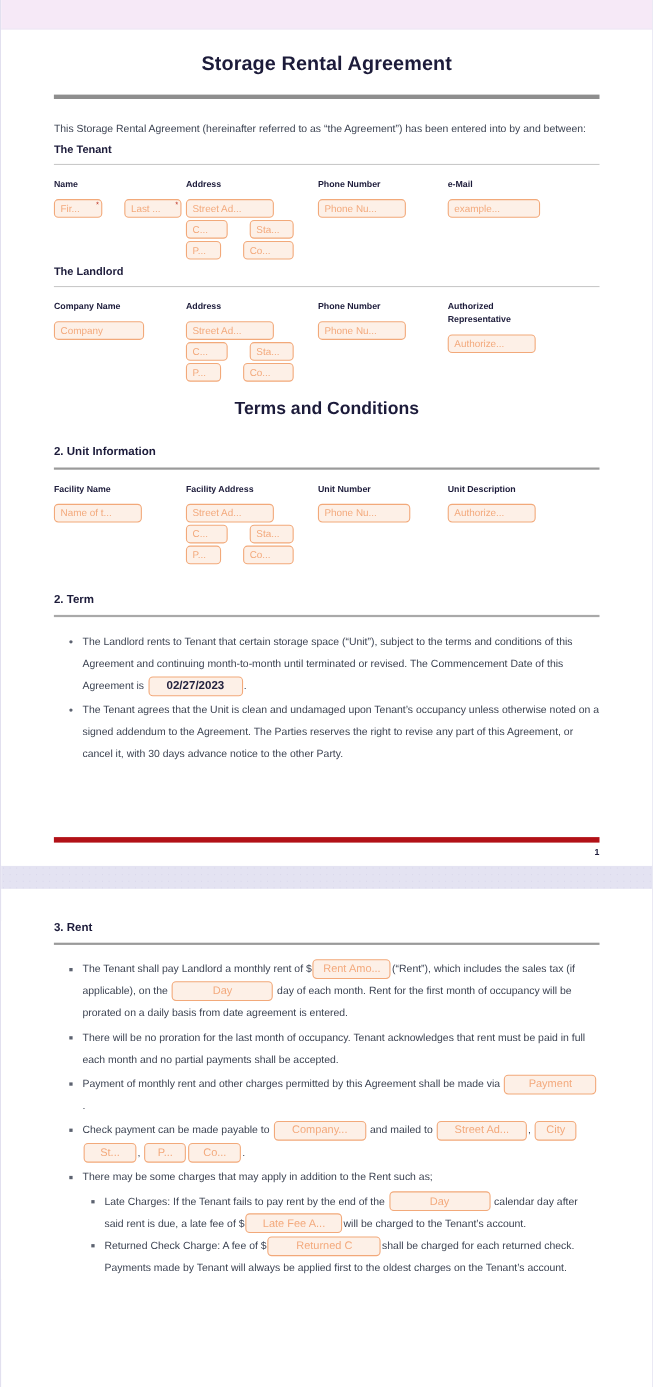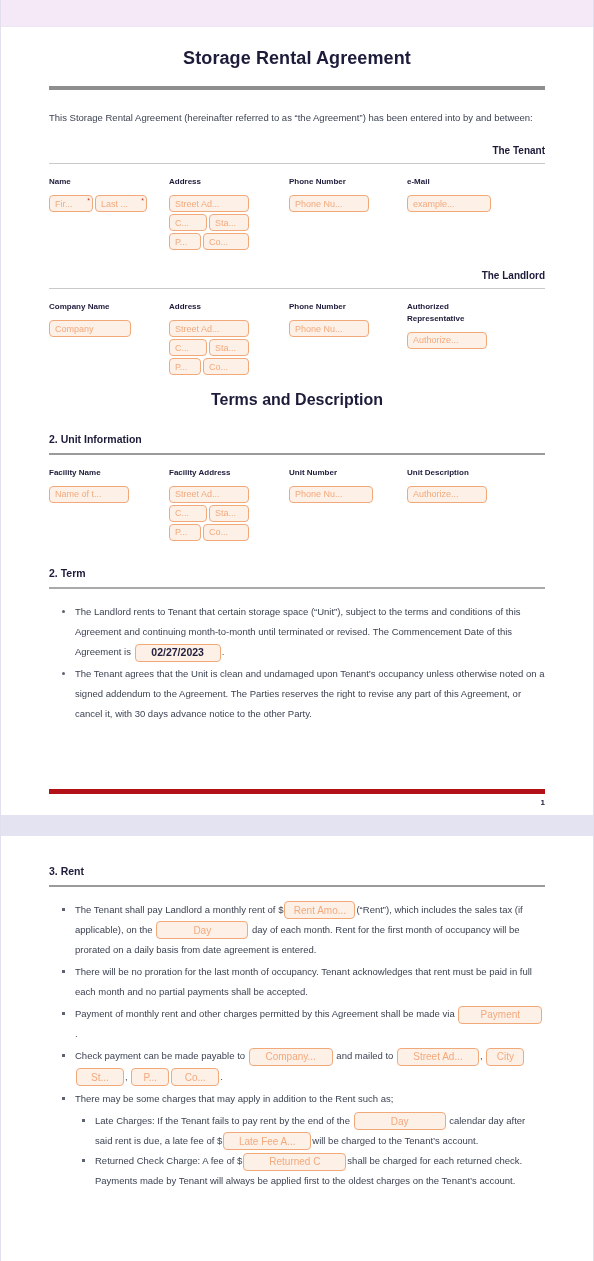--- a/index.html
+++ b/index.html
@@ -64,25 +64,25 @@
     background: #8e8e8e;
     margin: 17px 0 0 0;
   }
   .intro {
     font-size: 9.5px;
     line-height: 2.05;
     color: #3c4352;
     margin: 18px 0 0 0;
   }
   .party-head {
-    text-align: right;
+    text-align: left;
     font-size: 10px;
     font-weight: 700;
     color: #1c1b3a;
-    margin: 18px 0 0 0;
+    margin: 4px 0 0 0;
   }
   .party-rule {
     height: 1px;
     background: #c9c9c9;
     margin: 7px 0 0 0;
   }
   .tc-title {
     text-align: center;
     font-size: 16px;
     font-weight: 700;
@@ -143,21 +143,21 @@
     font-family: "Liberation Sans", sans-serif;
   }
   .chip .star {
     color: #c0392b;
     font-size: 7px;
     position: absolute;
     right: 2px;
     top: 1px;
     line-height: 1;
   }
-  .chiprow { display: flex; gap: 2px; }
+  .chiprow { display: flex; gap: 20px; }
 
   .w-first   { width: 44px; }
   .w-last    { width: 52px; }
   .w-street  { width: 80px; }
   .w-city    { width: 38px; }
   .w-state   { width: 40px; }
   .w-zip     { width: 32px; }
   .w-country { width: 46px; }
   .w-phone   { width: 80px; }
   .w-email   { width: 84px; }
@@ -309,21 +309,21 @@
         <span class="chip w-phone">Phone Nu...</span>
       </div>
 
       <div class="col col-last">
         <div class="flabel two">Authorized</div>
         <div class="flabel">Representative</div>
         <span class="chip w-auth">Authorize...</span>
       </div>
     </div>
 
-    <div class="tc-title">Terms and Description</div>
+    <div class="tc-title">Terms and Conditions</div>
 
     <div class="sec-head">2. Unit Information</div>
     <div class="sec-rule"></div>
 
     <div class="fieldgrid">
       <div class="col col-name">
         <div class="flabel">Facility Name</div>
         <span class="chip w-facility">Name of t...</span>
       </div>
 

